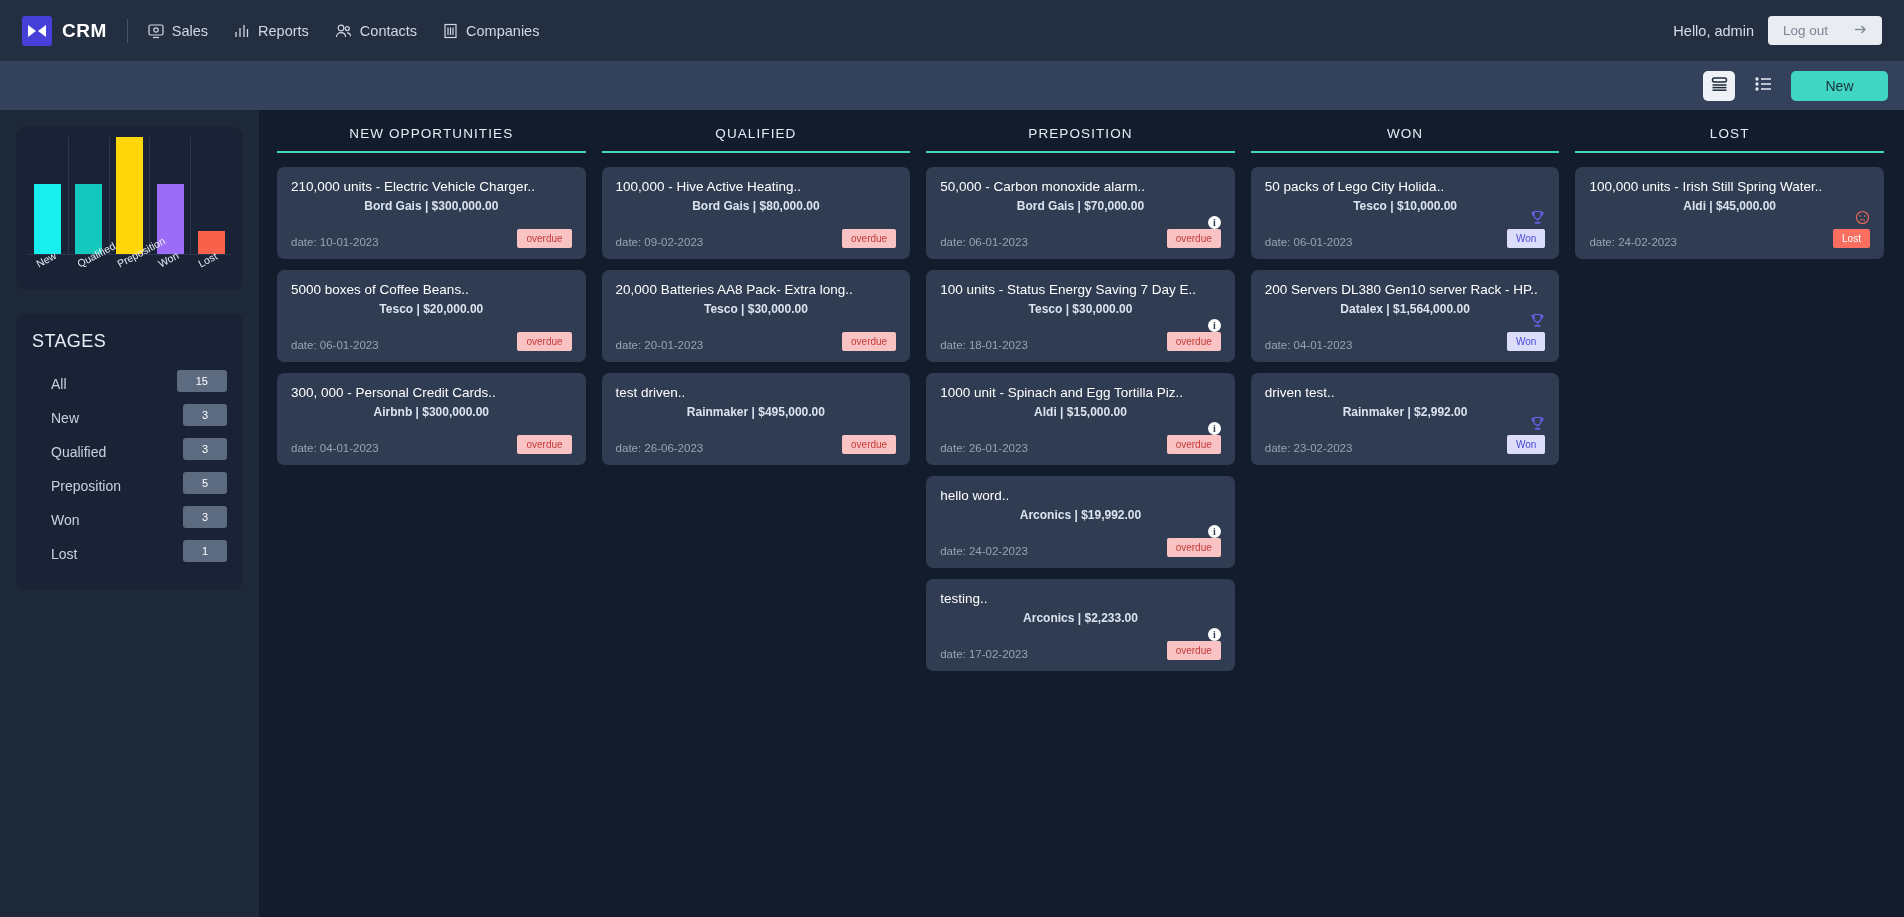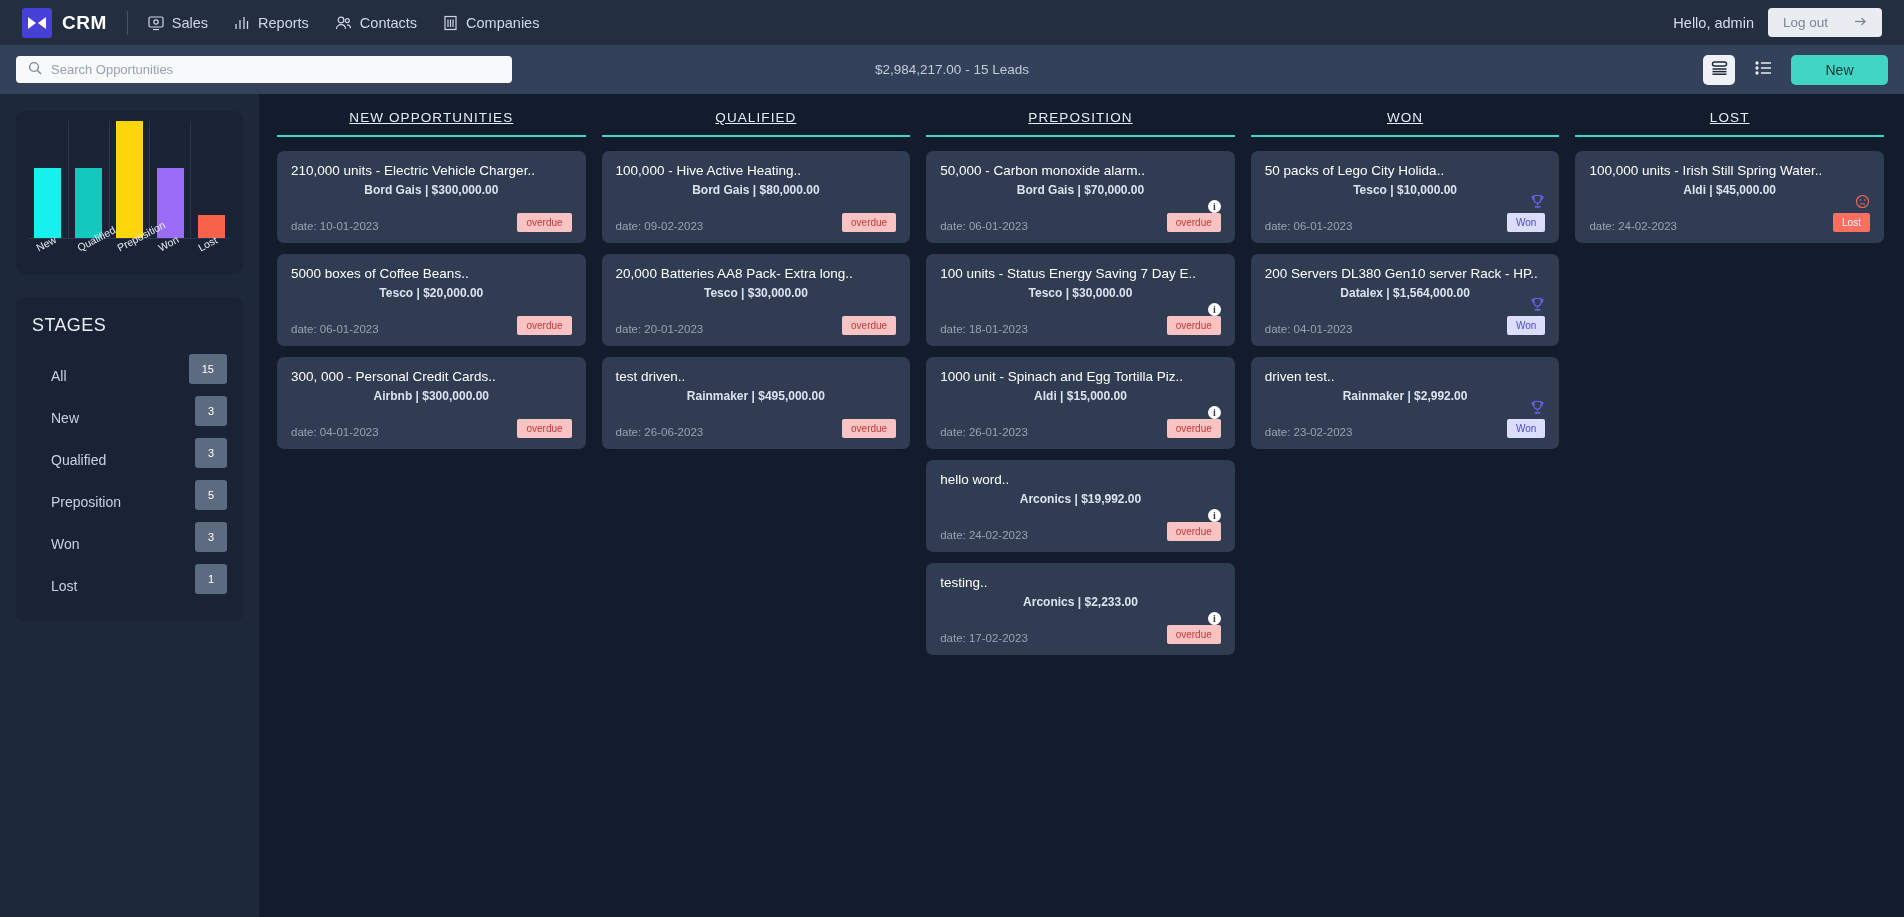--- a/index.html
+++ b/index.html
@@ -5,21 +5,21 @@
   * { box-sizing: border-box; margin: 0; padding: 0; }
   html, body {
     width: 1904px; height: 917px;
     background: #1d2838;
     font-family: "Liberation Sans", sans-serif;
     overflow: hidden;
   }
 
   
   .topnav {
-    height: 45px;
+    height: 61px;
     background: #232f41;
     display: flex; align-items: center;
     padding: 9px 22px;
   }
   .brand { display: flex; align-items: center; gap: 10px; }
   .brand-logo {
     width: 30px; height: 30px; border-radius: 3px;
     background: #4640d8;
     display: flex; align-items: center; justify-content: center;
   }
@@ -105,40 +105,39 @@
   }
 
   .stages-panel { padding: 18px 16px 22px; }
   .stages-title { color: #e9eef6; font-size: 18px; margin-bottom: 12px; letter-spacing: .4px; }
   .stage-row {
     display: flex; align-items: flex-end;
     padding: 6px 0 6px 19px; cursor: pointer;
   }
   .stage-label { color: #c6d2e2; font-size: 14px; }
   .stage-count {
-    margin-left: auto; min-width: 20px; height: 30px;
+    margin-left: auto; min-width: 20px; height: 22px;
     background: #5d6b80; color: #ffffff;
     border-radius: 3px; font-size: 11px;
     display: flex; align-items: center; justify-content: center;
-    padding: 0 13px;
+    padding: 0 19px;
   }
 
   
   .board {
     flex: 1; background: #131c2d;
     padding: 16px 20px 0 18px;
     display: flex; gap: 16px; overflow: hidden;
   }
   .column { flex: 1; min-width: 0; }
   .col-head {
     text-align: center; color: #e6ecf5;
     font-size: 13.5px; letter-spacing: 1.1px;
     padding-bottom: 10px; margin-bottom: 14px;
     border-bottom: 2px solid #41d6c3;
-    text-decoration: underline;
   }
   .card {
     background: #2f3c52; border-radius: 7px;
     padding: 12px 14px 11px; margin-bottom: 11px;
     position: relative; cursor: pointer;
   }
   .card-title { color: #ffffff; font-size: 13.5px; margin-bottom: 5px; }
   .card-sub { color: #dbe3ef; font-size: 12px; font-weight: bold; text-align: center; }
   .card-foot {
     display: flex; align-items: flex-end; justify-content: space-between;
@@ -230,30 +229,20 @@
         <svg width="13" height="11" viewBox="0 0 13 11" fill="none" stroke="#7c8494" stroke-width="1.3">
             <line x1="1" y1="5.5" x2="11" y2="5.5"></line>
             <polyline points="7.5,2 11,5.5 7.5,9"></polyline>
           </svg>
       </span>
     </button>
   </div>
 </div>
 
 <div class="toolbar">
-  <div class="search-wrap">
-    <span>
-      <svg width="14" height="14" viewBox="0 0 14 14" fill="none" stroke="#7b8493" stroke-width="1.4">
-          <circle cx="6" cy="6" r="4.4"></circle>
-          <line x1="9.4" y1="9.4" x2="13" y2="13"></line>
-        </svg>
-    </span>
-    <input class="search-input" value="" placeholder="Search Opportunities" style="">
-  </div>
-  <div class="stats">$2,984,217.00 - 15 Leads</div>
   <div class="toolbar-right">
     <button class="viewbtn active">
       <span>
         <svg width="17" height="15" viewBox="0 0 17 15" fill="none" stroke="#1d2838" stroke-width="1.5">
             <rect x="1.5" y="1" width="14" height="4" rx="2"></rect>
             <line x1="1.5" y1="8" x2="15.5" y2="8"></line>
             <line x1="1.5" y1="10.6" x2="15.5" y2="10.6"></line>
             <line x1="1.5" y1="13.2" x2="15.5" y2="13.2"></line>
           </svg>
       </span>

